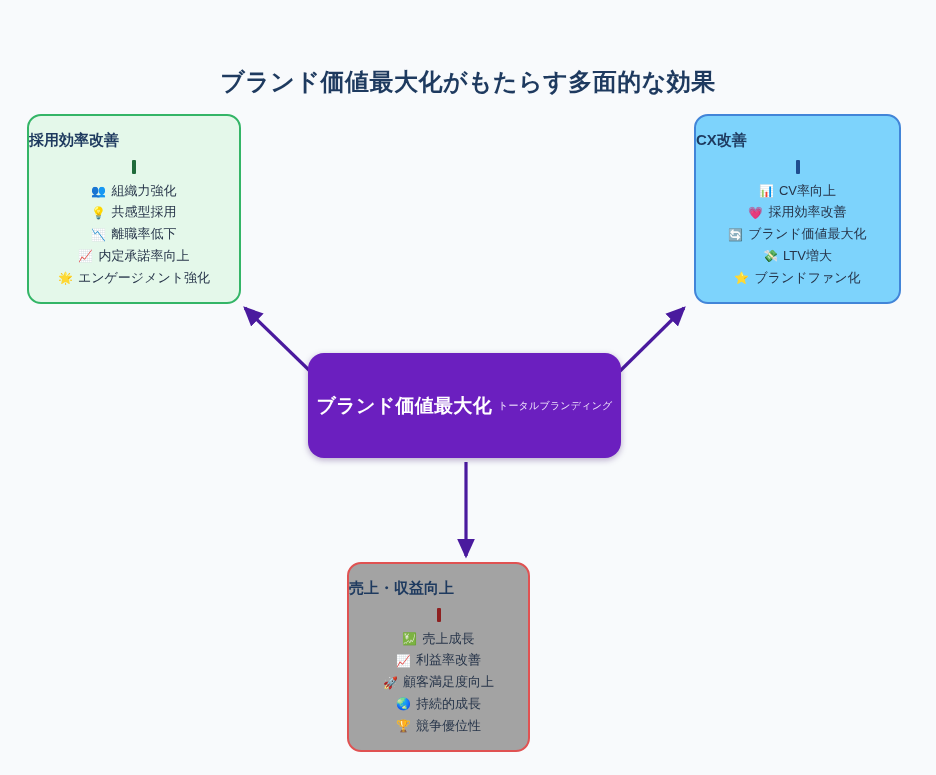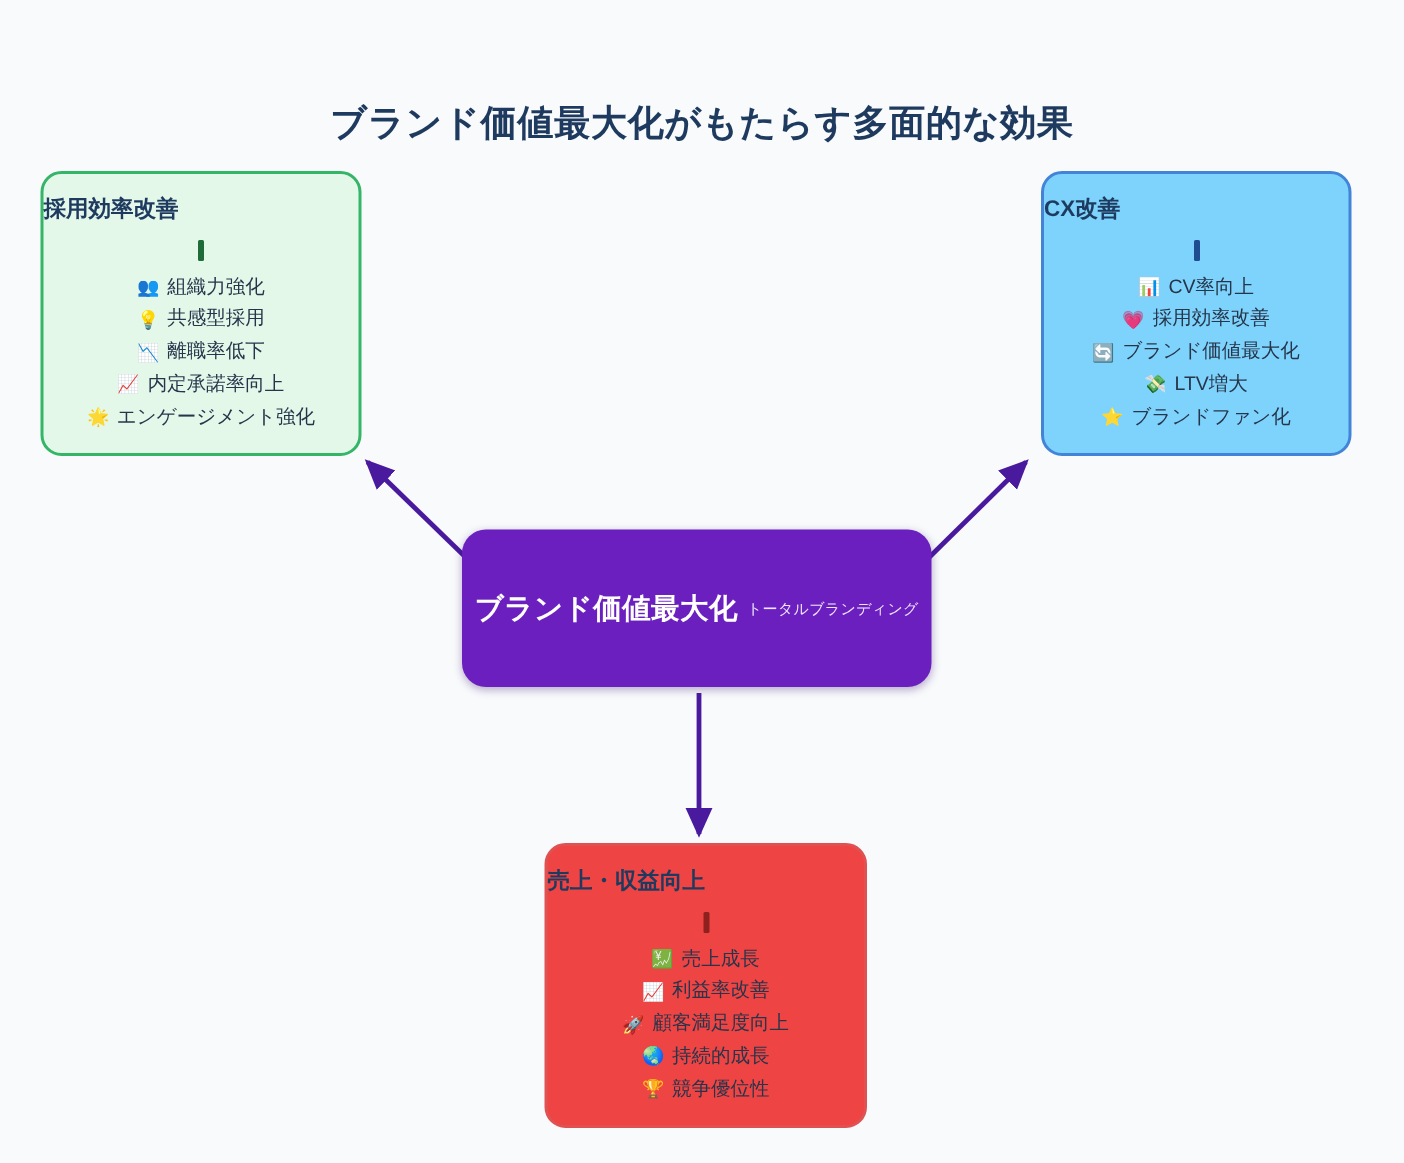--- a/index.html
+++ b/index.html
@@ -101,25 +101,25 @@
     top: 114px;
     width: 207px;
     height: 190px;
     background: #7dd3fc;
     border-color: #4285d8;
   }
   #box-cx .divider { background: #1f4d8f; }
 
   
   #box-rev {
-    left: 363px;
+    left: 347px;
     top: 562px;
-    width: 215px;
+    width: 183px;
     height: 190px;
-    background: #ef4444;
+    background: #a3a3a3;
     border-color: #e05252;
   }
   #box-rev .divider { background: #8e2020; }
 
   
   #center-node {
     position: absolute;
     left: 308px;
     top: 353px;
     width: 313px;

